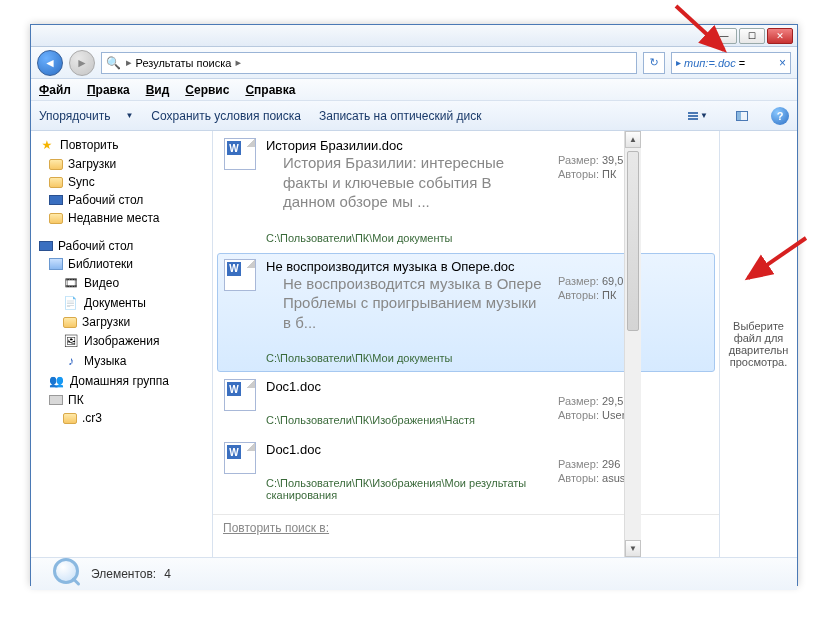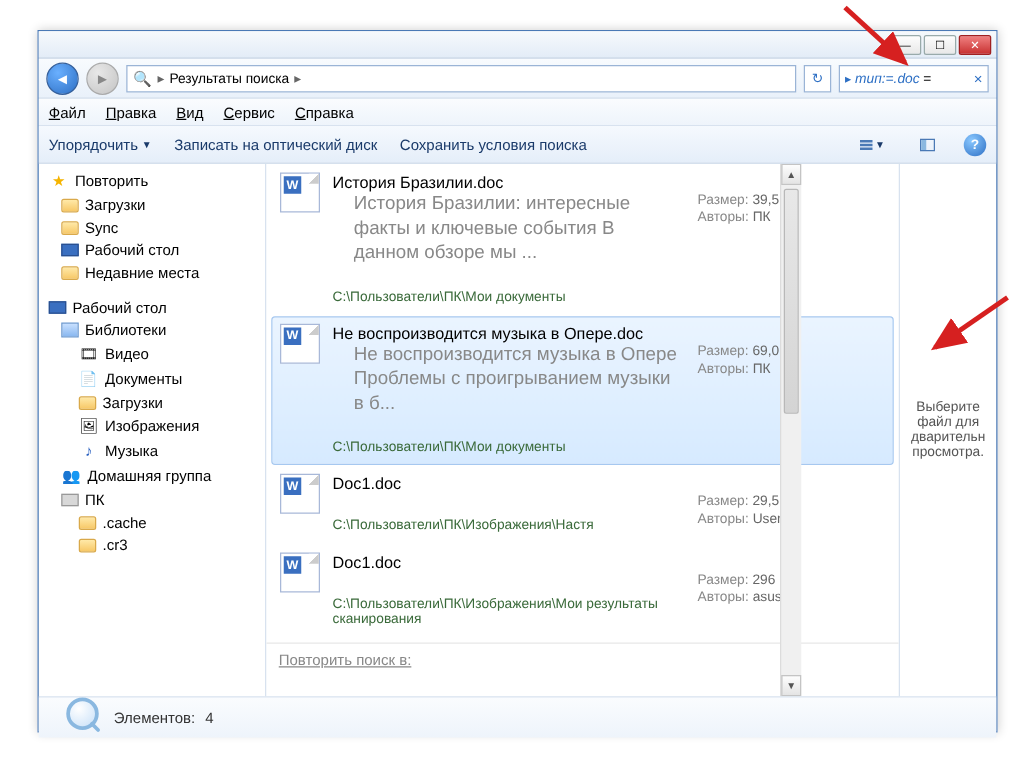--- a/index.html
+++ b/index.html
@@ -16,25 +16,25 @@
 .nav-btn.disabled { background: radial-gradient(circle at 35% 30%, #e8e8e8, #c4c4c4); border-color: #aaa; color: #888; }
 .addrbar { flex: 1; height: 22px; background: #fff; border: 1px solid #9ab4d6; display: flex; align-items: center; padding: 0 4px; font-size: 11px; gap: 4px; }
 .addrbar .crumb { color: #000; }
 .addrbar .sep { color: #666; }
 .refresh-btn { width: 22px; height: 22px; border: 1px solid #9ab4d6; background: #fff; display: flex; align-items: center; justify-content: center; font-size: 11px; color: #2d6fc4; cursor: pointer; }
 .searchbox { width: 120px; height: 22px; background: #fff; border: 1px solid #9ab4d6; display: flex; align-items: center; padding: 0 4px; font-size: 11px; gap: 3px; }
 .searchbox .tag { color: #2d6fc4; font-style: italic; }
 .searchbox .clr { color: #2d6fc4; cursor: pointer; font-size: 12px; }
 
 .menubar { height: 22px; background: linear-gradient(#fafcfe,#eef4fb); border-bottom: 1px solid #d8e2ef; display: flex; align-items: center; padding: 0 8px; gap: 16px; font-size: 12px; }
-.menubar span { cursor: pointer; }
+.menubar span { cursor: pointer; font-weight: bold; }
 .menubar u { text-decoration: underline; }
 
 .toolbar { height: 30px; background: linear-gradient(#f5f9fe,#e5eef9); border-bottom: 1px solid #c8d6e8; display: flex; align-items: center; padding: 0 8px; gap: 18px; font-size: 12px; color: #1a3a6a; }
-.toolbar .titem { cursor: pointer; display: flex; align-items: center; gap: 3px; }
+.toolbar .titem { cursor: pointer; display: flex; align-items: center; gap: 15px; }
 .toolbar .spacer { flex: 1; }
 .view-btn { display: flex; align-items: center; gap: 2px; border: 1px solid transparent; padding: 2px 4px; cursor: pointer; }
 .view-btn .bars { display: flex; flex-direction: column; gap: 1px; }
 .view-btn .bars div { width: 10px; height: 2px; background: #4a79b5; }
 .help-btn { width: 18px; height: 18px; border-radius: 50%; background: radial-gradient(circle at 35% 30%, #8ac8ff, #2d6fc4); color: #fff; font-size: 11px; font-weight: bold; display: flex; align-items: center; justify-content: center; cursor: pointer; }
 
 .body { display: flex; height: 426px; }
 
 .sidebar { width: 182px; border-right: 1px solid #d8e2ef; overflow-y: auto; font-size: 12px; padding: 4px 0; }
 .side-item { display: flex; align-items: center; gap: 5px; padding: 2px 6px 2px 18px; cursor: pointer; white-space: nowrap; }
@@ -114,22 +114,22 @@
     <span><u>В</u>ид</span>
     <span><u>С</u>ервис</span>
     <span><u>С</u>правка</span>
   </div>
 
   <div class="toolbar">
     <div class="titem">
         <span>Упорядочить</span> 
         <span style="font-size:8px;">▼</span>
       </div>
+    <div class="titem">Сохранить условия поиска</div>
     <div class="titem">Записать на оптический диск</div>
-    <div class="titem">Сохранить условия поиска</div>
     <div class="spacer"></div>
     <div class="view-btn">
       <div class="bars">
           <div></div>
           <div></div>
           <div></div>
         </div>
       <span style="font-size:8px;">▼</span>
     </div>
     <div class="view-btn">
@@ -192,24 +192,20 @@
           <span class="ico ico-music">♪</span>
           <span>Музыка</span>
         </div>
       <div class="side-item">
           <span class="ico ico-home">👥</span>
           <span>Домашняя группа</span>
         </div>
       <div class="side-item">
           <span class="ico ico-pc"></span>
           <span>ПК</span>
-        </div>
-      <div class="side-item sub">
-          <span class="ico ico-folder"></span>
-          <span>.cache</span>
         </div>
       <div class="side-item sub">
           <span class="ico ico-folder"></span>
           <span>.cr3</span>
         </div>
     </div>
 
     <div class="results" style="position:relative;">
       <div id="results-container">
           <div class="result-row">

